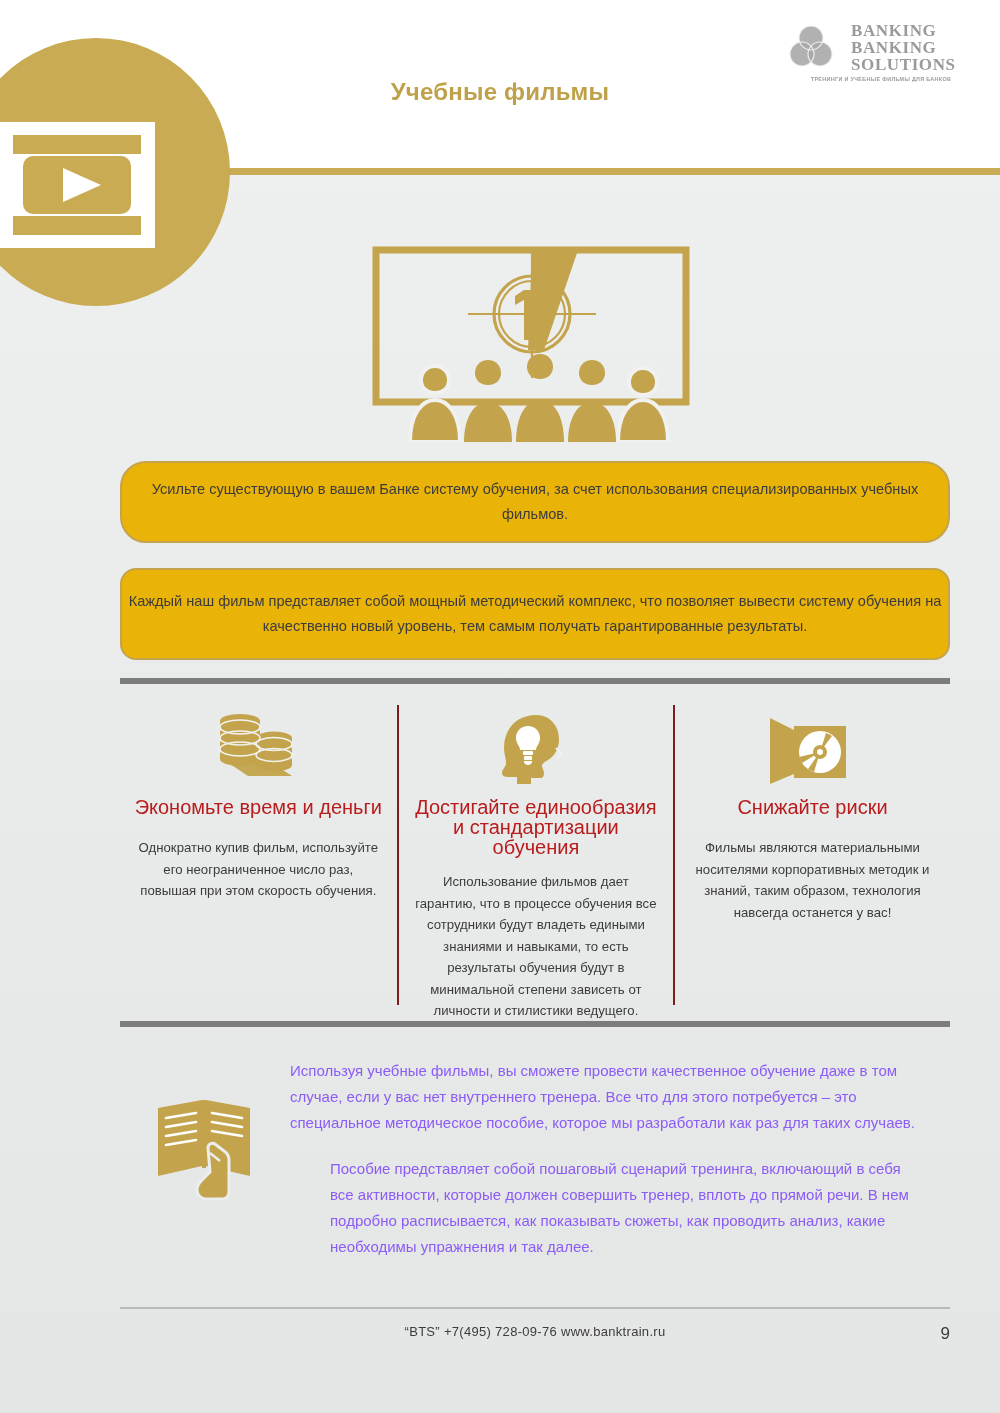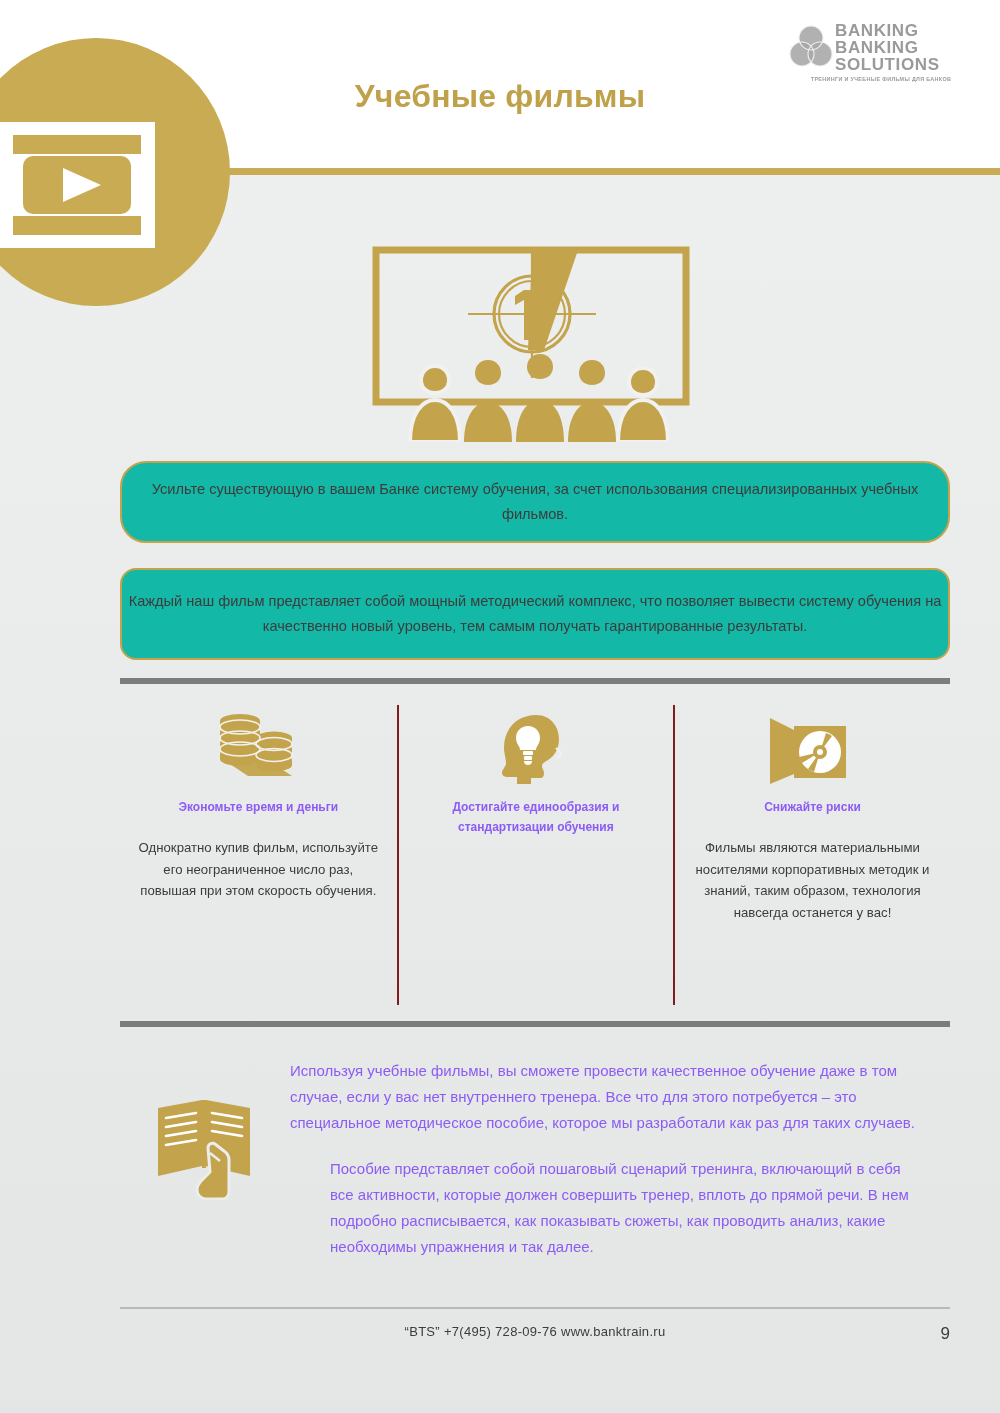--- a/index.html
+++ b/index.html
@@ -23,53 +23,53 @@
     position: absolute; top: 0; left: 0; width: 1000px; height: 168px;
     background: #ffffff;
   }
   .header-rule {
     position: absolute; top: 168px; left: 0; width: 1000px; height: 7px;
     background: #c8ab52;
   }
   .header-title {
     position: absolute; top: 78px; left: 280px; width: 440px;
     text-align: center;
-    font-size: 32px; font-weight: bold; color: #bfa14a;
+    font-size: 24px; font-weight: bold; color: #bfa14a;
     letter-spacing: .2px;
   }
 
   
   .gold-circle {
     position: absolute; left: -38px; top: 38px;
     width: 268px; height: 268px; border-radius: 50%;
     background: #c8ab52;
   }
   .film-icon { position: absolute; left: 35px; top: 82px; width: 160px; height: 130px; }
 
   
   .logo-wrap { position: absolute; right: 26px; top: 22px; width: 186px; height: 62px; }
   .logo-mark { position: absolute; left: 0; top: 2px; width: 46px; height: 46px; }
-  .logo-lines { position: absolute; left: 47px; top: 0px; }
+  .logo-lines { position: absolute; left: 63px; top: 0px; font-family: Liberation Serif, serif; }
   .logo-lines div {
     font-size: 17px; font-weight: bold; color: #9a9a9a;
     letter-spacing: .6px; line-height: 17px;
   }
   .logo-tag {
     position: absolute; left: 0; top: 54px; width: 186px; text-align: center;
     font-size: 5.4px; font-weight: bold; color: #9a9a9a; letter-spacing: .35px;
   }
 
   
   .hero { position: absolute; left: 372px; top: 242px; width: 318px; height: 200px; }
 
   
   .callout {
     position: absolute; left: 120px; width: 830px;
     border: 2.5px solid #c3a44c; border-radius: 26px;
-    background: #14b8a6;
+    background: #eab308;
     display: flex; align-items: center; justify-content: center;
     text-align: center;
   }
   .callout p { font-size: 14.6px; line-height: 25px; color: #3c3c3c; }
   #callout-1 { top: 461px; height: 82px; }
   #callout-2 { top: 568px; height: 92px; border-radius: 16px; }
 
   
   .divider {
     position: absolute; left: 120px; width: 830px; height: 6px;
@@ -80,21 +80,21 @@
 
   
   .columns {
     position: absolute; left: 120px; top: 705px; width: 830px; height: 300px;
     display: flex;
   }
   .col { width: 276.6px; position: relative; padding: 0 14px; text-align: center; }
   .col + .col { border-left: 2px solid #7f1d1d; }
   .col-icon { height: 88px; display: flex; align-items: center; justify-content: center; }
   .col-title {
-    font-size: 12px; font-weight: bold; color: #8b5cf6;
+    font-size: 20px; font-weight: normal; color: #b91c1c;
     line-height: 20px; margin-top: 4px;
   }
   .col-body {
     font-size: 13.2px; line-height: 21.5px; color: #3c3c3c; margin-top: 20px;
   }
   #col-2 .col-body { margin-top: 14px; }
 
   
   .bottom { position: absolute; left: 120px; top: 1058px; width: 830px; }
   .bottom-inner { display: flex; }
@@ -269,20 +269,21 @@
         <path d="M62 36c2 2 5 4 5 6 0 2-3 3-4 5" fill="none" stroke="#f1f1f0" stroke-width="2"></path>
         <g fill="#ffffff">
           <path d="M34 14c7 0 12 5 12 12 0 6-4 8-4 12h-16c0-4-4-6-4-12 0-7 5-12 12-12z"></path>
           <rect x="29" y="39" width="10" height="4" rx="1"></rect>
           <rect x="30" y="44" width="8" height="4" rx="1"></rect>
           <path d="M30 49h8c0 3-2 4-4 4s-4-1-4-4z"></path>
         </g>
       </svg>
     </div>
     <div class="col-title">Достигайте единообразия и стандартизации обучения</div>
+    <div class="col-body">Использование фильмов дает гарантию, что в процессе обучения все сотрудники будут владеть едиными знаниями и навыками, то есть результаты обучения будут в минимальной степени зависеть от личности и стилистики ведущего.</div>
   </div>
 
   <div class="col" id="col-3">
     <div class="col-icon">
       <svg width="96" height="74" viewBox="0 0 96 74">
         <path d="M6 6 L30 18 L30 62 L6 72 Z" fill="#c3a44c"></path>
         <rect x="30" y="14" width="52" height="52" fill="#c3a44c"></rect>
         <circle cx="56" cy="40" r="21" fill="#ffffff"></circle>
         <g fill="#c3a44c">
           <path d="M56 40 L62 21 a21 21 0 0 1 6 3 z"></path>

